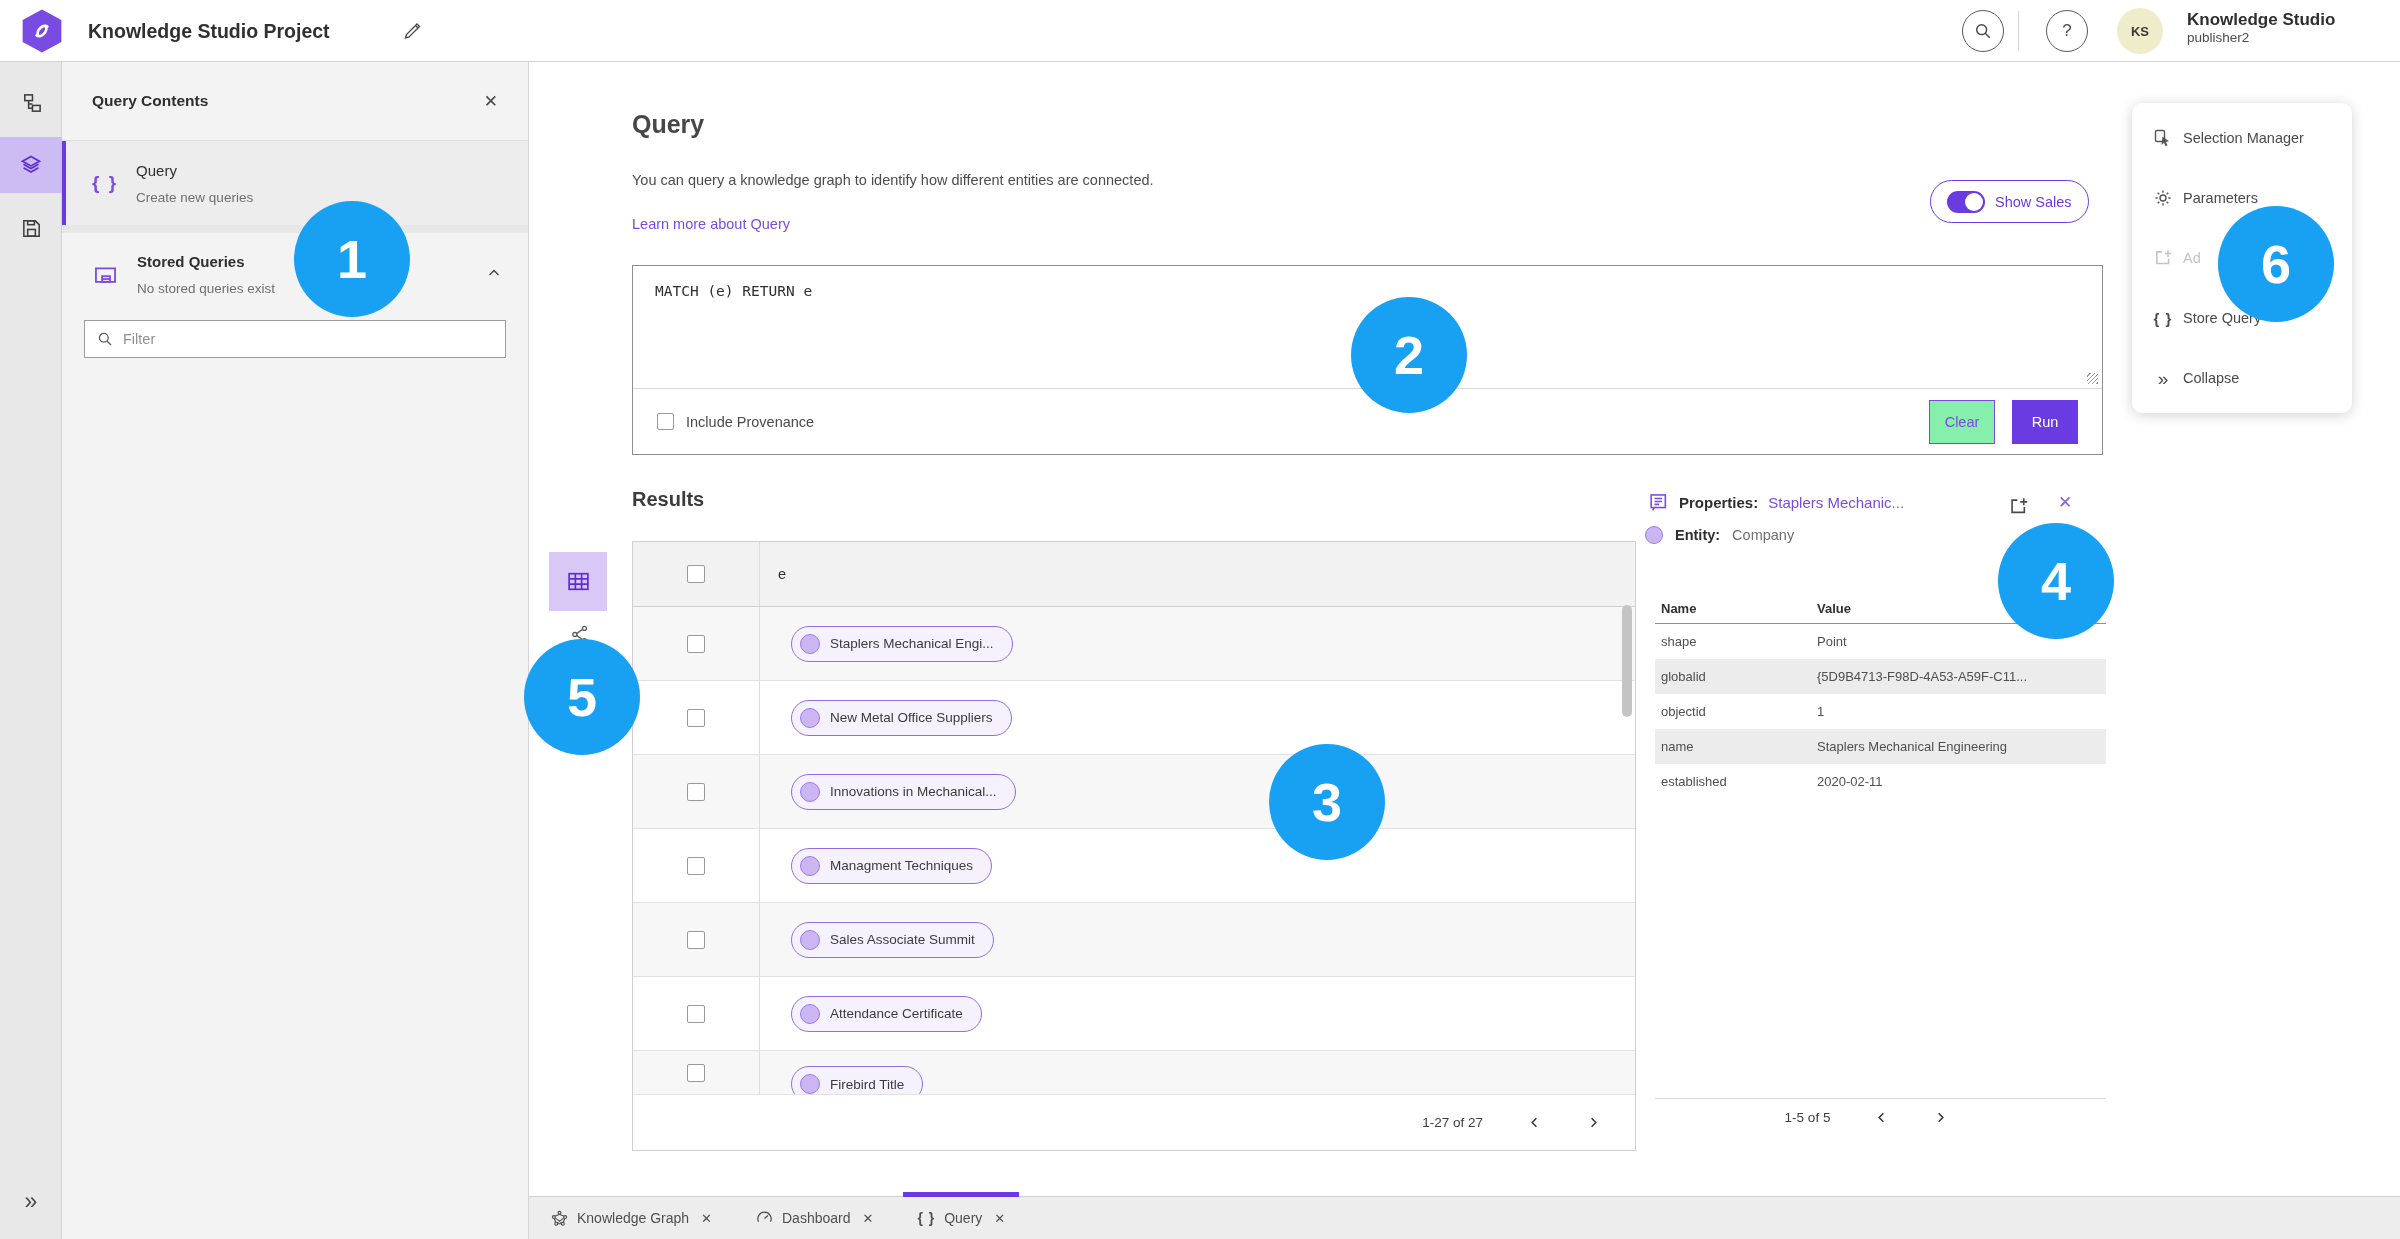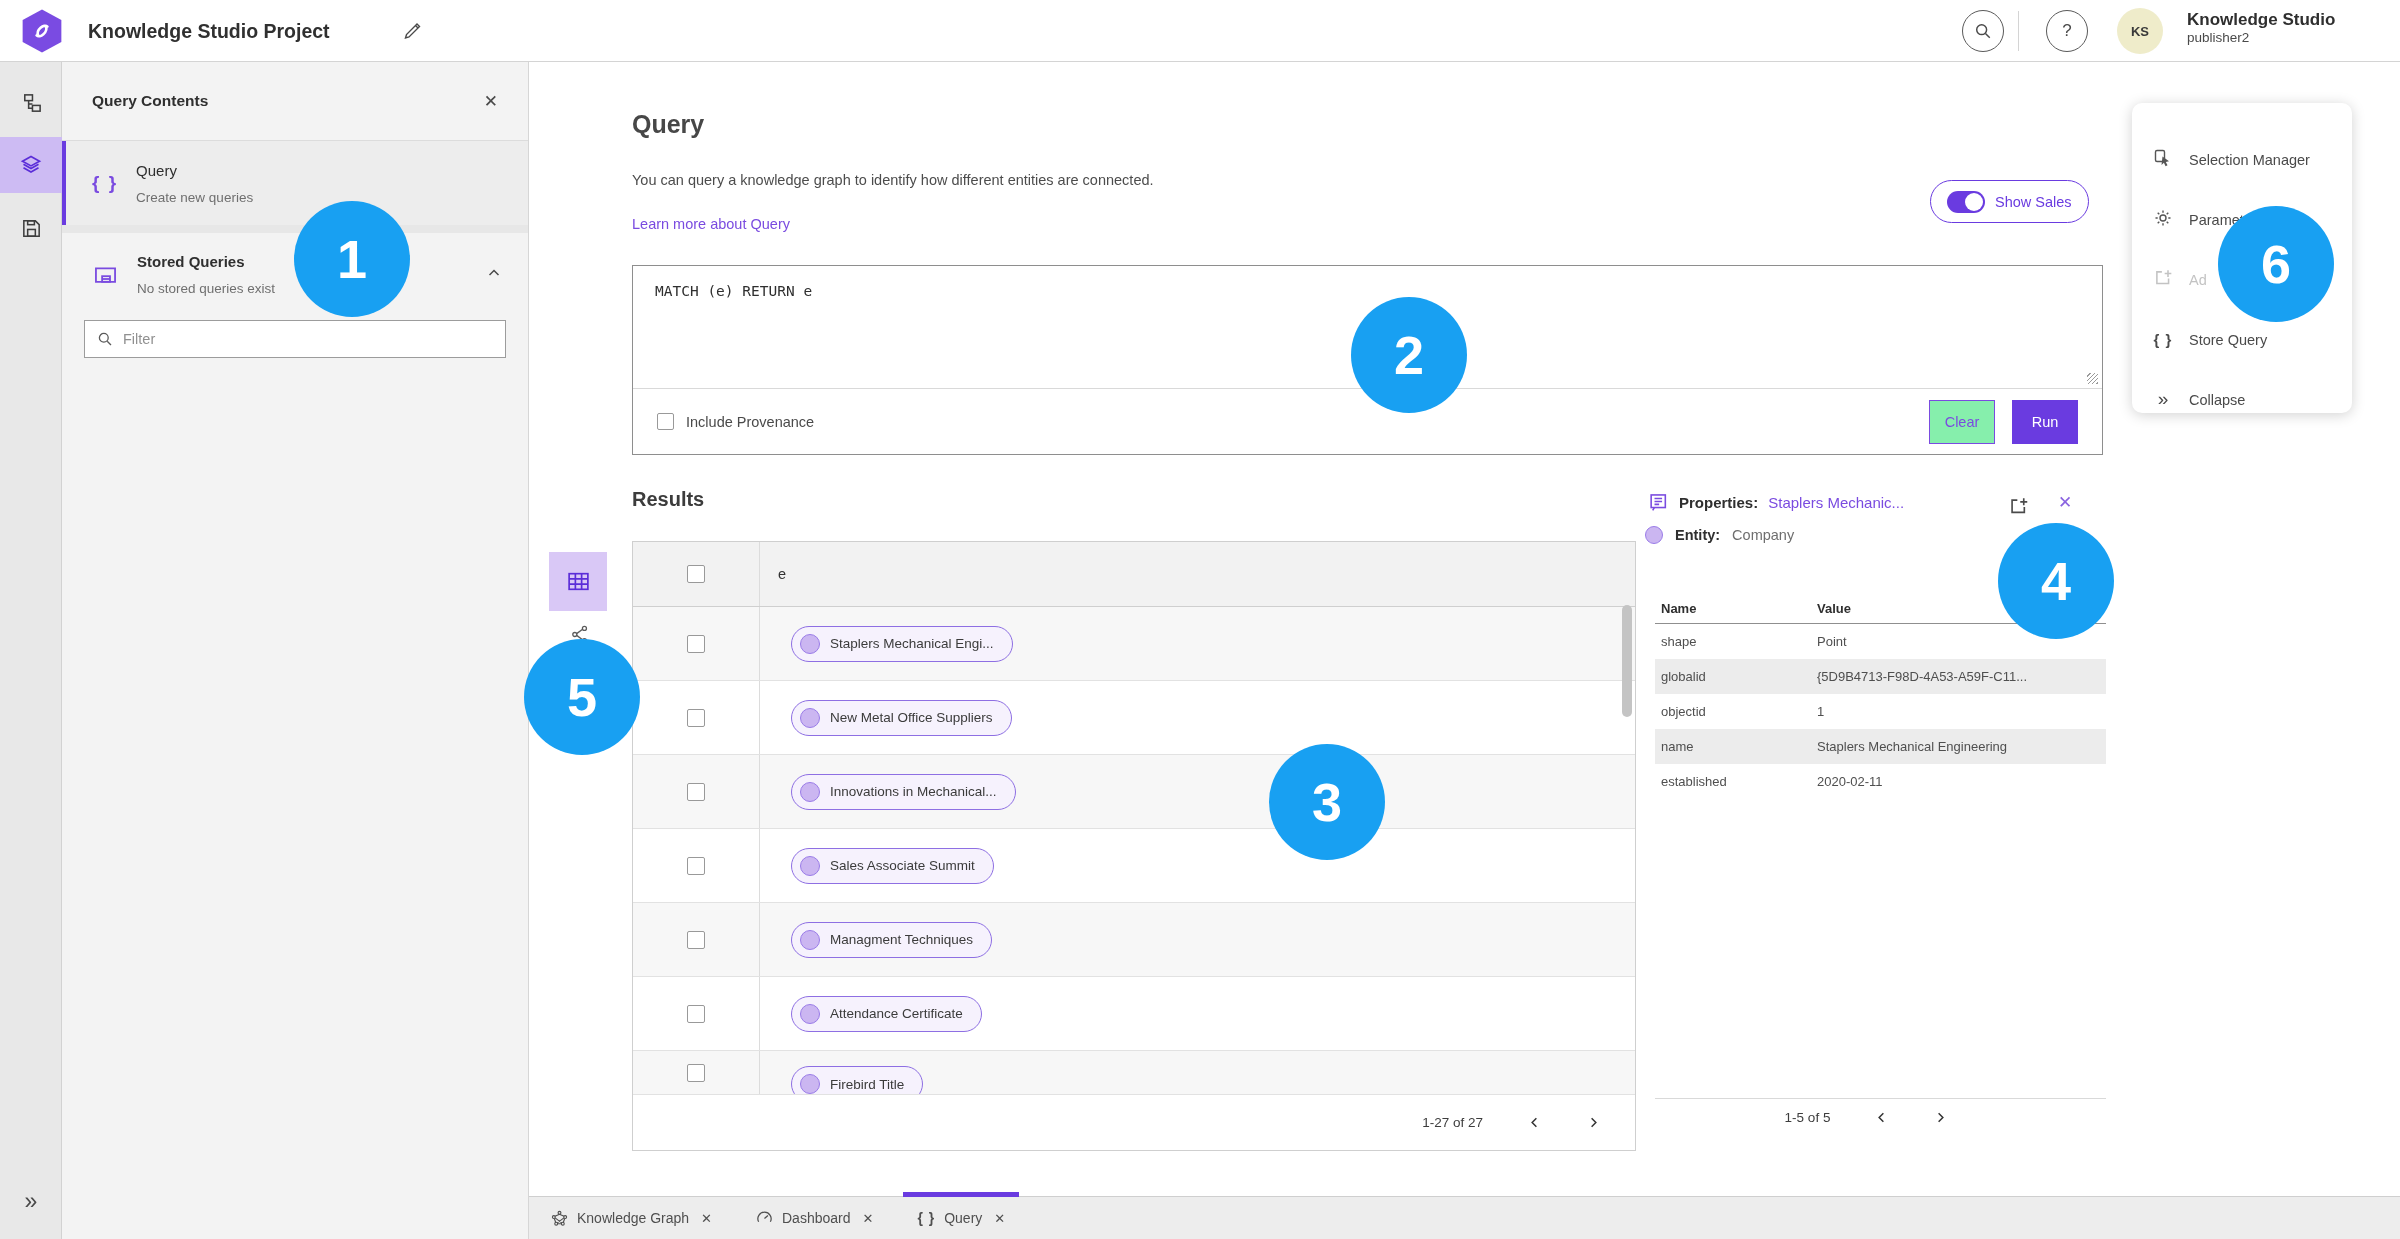--- a/index.html
+++ b/index.html
@@ -114,21 +114,21 @@
   .pcol1{width:162px;padding-left:6px;flex:none}
   .pcol2{flex:1;padding-right:4px;white-space:nowrap;overflow:hidden;max-width:285px}
   .prow{display:flex;height:35px;align-items:center}
   .prow.alt{background:#ececec}
   .props-footer-line{position:absolute;left:1655px;top:1098px;width:451px;height:1px;background:#d9d9d9}
   .props-pagination{position:absolute;left:1655px;top:1110px;width:451px;display:flex;justify-content:center;align-items:center;gap:44px;padding-right:28px;font-size:13.5px;color:#3d3d3d}
 
   
   .side-menu{position:absolute;left:2132px;top:103px;width:220px;border-radius:10px;background:#fff;
     box-shadow:0 2px 14px rgba(0,0,0,.18);padding:5px 0;z-index:20}
-  .sm-item{display:flex;align-items:flex-end;gap:15px;height:60px;padding:0 20px;font-size:14.5px;color:#4a4a4a}
+  .sm-item{display:flex;align-items:center;gap:9px;height:60px;padding:0 20px;font-size:14.5px;color:#4a4a4a}
   .sm-icon{color:#565656;width:22px;display:flex;justify-content:center;flex:none}
   .sm-item.disabled{color:#c3c3c3}
   .sm-item.disabled .sm-icon{color:#c3c3c3}
   .sm-braces{font-size:15px;font-weight:700;letter-spacing:1px;color:inherit}
   .sm-chevrons{font-size:19px;color:inherit;line-height:1}
 
   
   .tabbar{position:absolute;left:529px;right:0;bottom:0;height:43px;background:#ededed;border-top:1px solid #cfcfcf;
     display:flex;align-items:stretch;padding-left:8px;z-index:15}
   .tab{position:relative;display:flex;align-items:center;gap:9px;padding:0 14px;margin-right:16px;font-size:14px;color:#4f4f4f;white-space:nowrap}
@@ -346,32 +346,32 @@
             </span>
           </div>
       </div>
       <div class="rt-row">
         <div class="rt-col1">
             <span class="cb" style="width:18px;height:18px"></span>
           </div>
         <div class="rt-cell">
             <span class="pill">
               <span class="pill-dot"></span>
+              <span>Managment Techniques</span>
+            </span>
+          </div>
+      </div>
+      <div class="rt-row">
+        <div class="rt-col1">
+            <span class="cb" style="width:18px;height:18px"></span>
+          </div>
+        <div class="rt-cell">
+            <span class="pill">
+              <span class="pill-dot"></span>
               <span>Sales Associate Summit</span>
-            </span>
-          </div>
-      </div>
-      <div class="rt-row">
-        <div class="rt-col1">
-            <span class="cb" style="width:18px;height:18px"></span>
-          </div>
-        <div class="rt-cell">
-            <span class="pill">
-              <span class="pill-dot"></span>
-              <span>Managment Techniques</span>
             </span>
           </div>
       </div>
       <div class="rt-row">
         <div class="rt-col1">
             <span class="cb" style="width:18px;height:18px"></span>
           </div>
         <div class="rt-cell">
             <span class="pill">
               <span class="pill-dot"></span>

